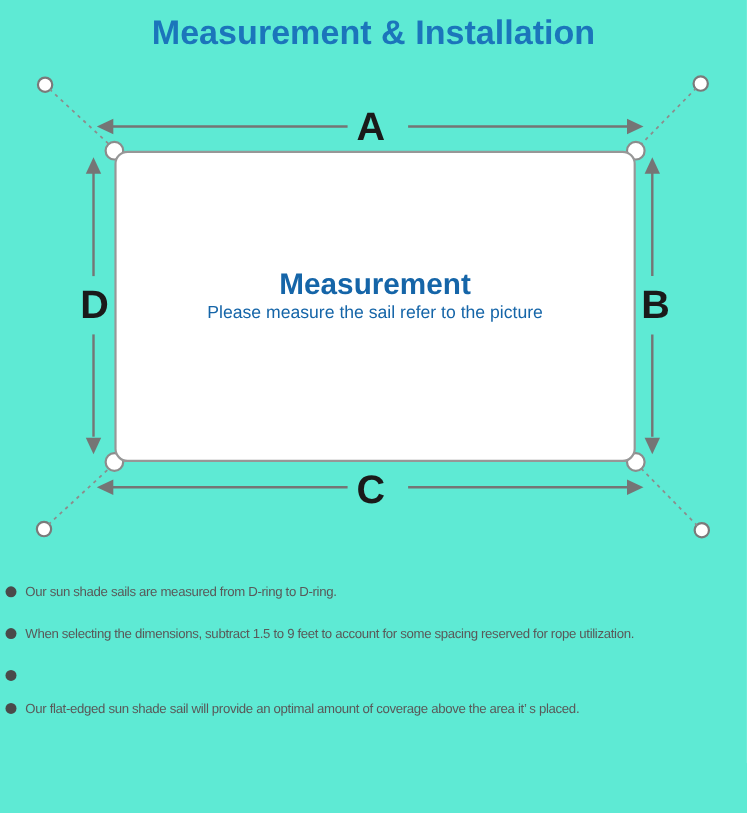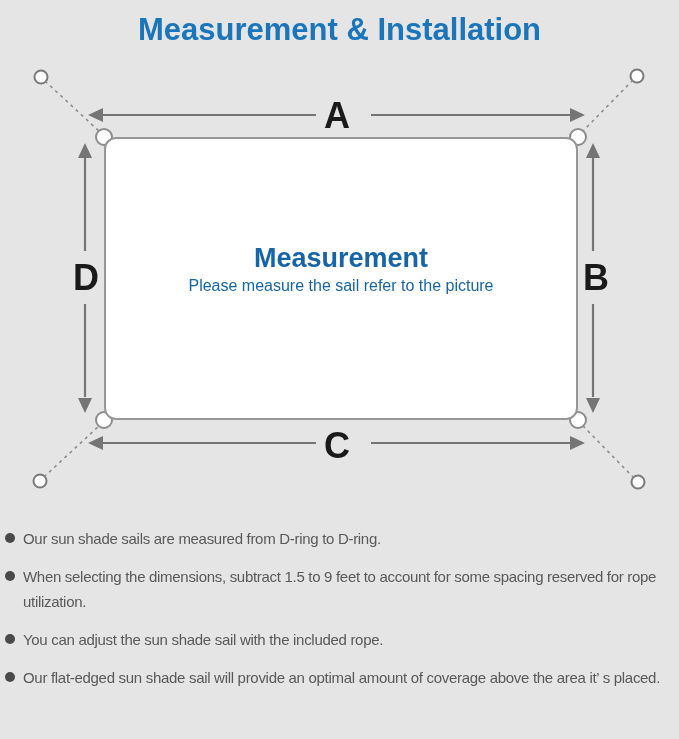--- a/index.html
+++ b/index.html
@@ -8,21 +8,21 @@
     background: #ffffff;
     width: 679px;
     height: 739px;
     overflow: hidden;
     font-family: "Liberation Sans", sans-serif;
   }
   .page {
     position: relative;
     width: 679px;
     height: 739px;
-    background: #e5e5e5;
+    background: #5eead4;
   }
   .title-bar {
     height: 58px;
     display: flex;
     align-items: center;
     justify-content: center;
   }
   .title-bar h1 {
     margin: 0;
     padding-top: 2px;
@@ -48,21 +48,21 @@
   .note-bullet {
     flex: 0 0 10px;
     width: 10px;
     height: 10px;
     border-radius: 50%;
     background: #4a4a4a;
     margin-top: 7px;
     margin-right: 8px;
   }
   .note-text {
-    font-size: 15px;
+    font-size: 12px;
     letter-spacing: -0.3px;
     line-height: 25px;
     color: #595959;
   }
 </style>
 </head>
 <body>
 
 <div class="page">
 
@@ -133,21 +133,20 @@
     <div class="note-item">
       <span class="note-bullet"></span>
       <span class="note-text">Our sun shade sails are measured from D-ring to D-ring.</span>
     </div>
     <div class="note-item">
       <span class="note-bullet"></span>
       <span class="note-text">When selecting the dimensions, subtract 1.5 to 9 feet to account for some spacing reserved for rope utilization.</span>
     </div>
     <div class="note-item">
       <span class="note-bullet"></span>
-      <span class="note-text">You can adjust the sun shade sail with the included rope.</span>
     </div>
     <div class="note-item">
       <span class="note-bullet"></span>
       <span class="note-text">Our flat-edged sun shade sail will provide an optimal amount of coverage above the area it’ s placed.</span>
     </div>
   </div>
 
 </div>
 
 </body></html>

